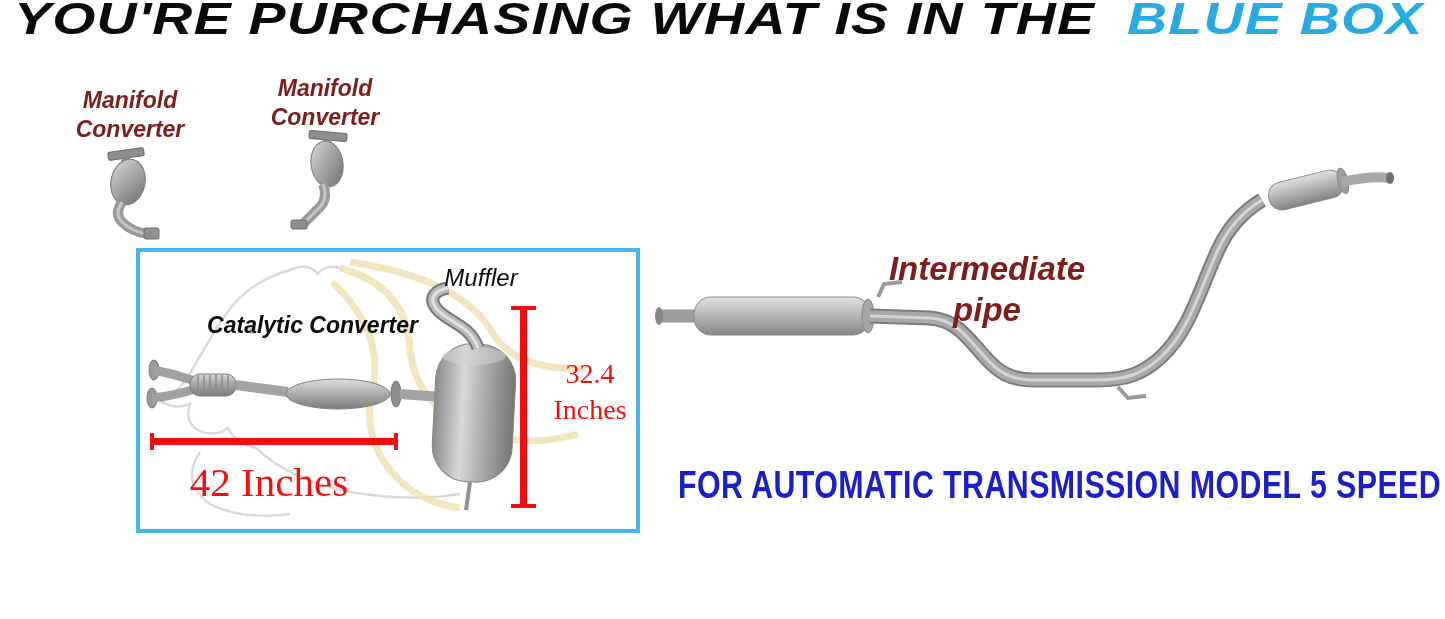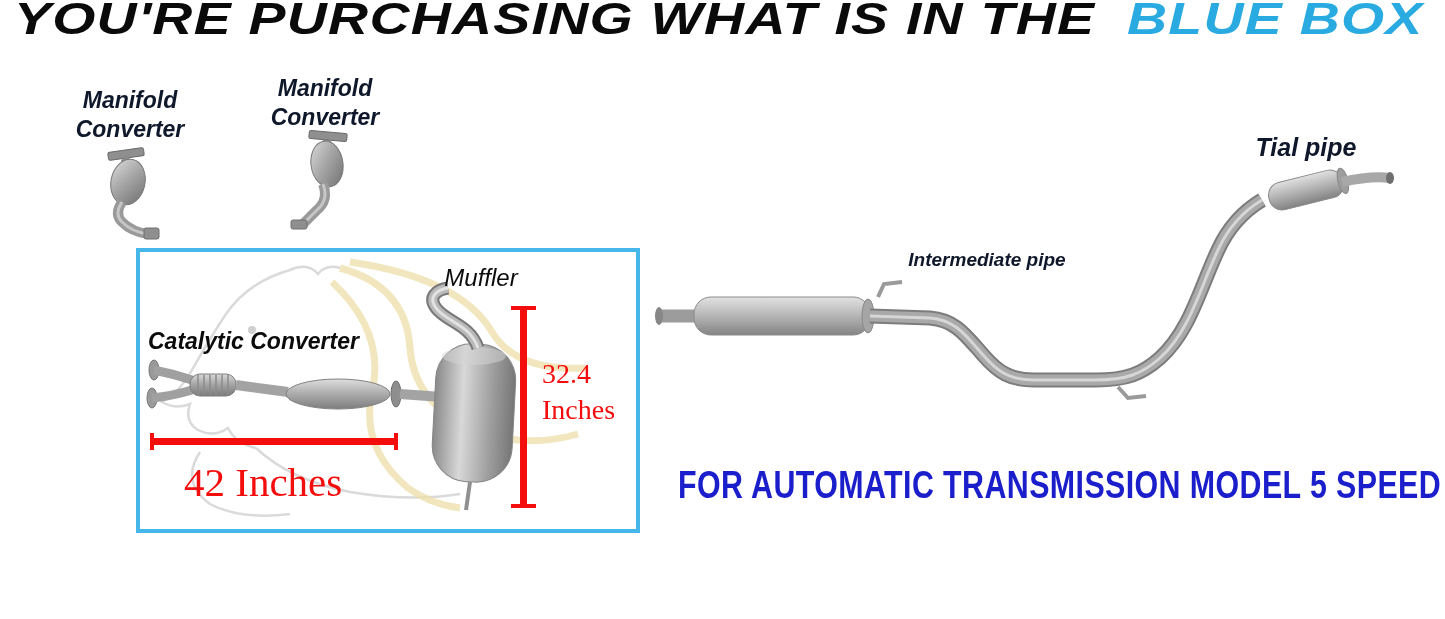--- a/index.html
+++ b/index.html
@@ -7,54 +7,54 @@
           font-family:"Liberation Sans", sans-serif;color:#0b0b0b;}
 
   
   .title{position:absolute;left:14px;top:-6px;white-space:nowrap;
          font-weight:bold;font-style:italic;font-size:44px;letter-spacing:1px;
          transform:scaleX(1.26);transform-origin:left top;}
   .title .t-black{color:#0a0a0a;}
   .title .t-blue{color:var(--title-blue,#29abe2);margin-left:12px;}
 
   
-  .lbl{position:absolute;font-weight:bold;font-style:italic;color:#0f172a;
+  .lbl{position:absolute;font-weight:bold;font-style:italic;color:#7f1d1d;
        text-align:center;white-space:pre-line;line-height:1.25;}
   .lbl-manifold-left{left:40px;top:86px;width:180px;font-size:23px;}
   .lbl-manifold-right{left:235px;top:74px;width:180px;font-size:23px;}
-  .lbl-intermediate{left:862px;top:248px;width:250px;font-size:19px;}
+  .lbl-intermediate{left:862px;top:248px;width:250px;font-size:33px;}
   .lbl-tail{left:1236px;top:132px;width:140px;font-size:25px;}
 
   
   .part-left{position:absolute;left:88px;top:146px;}
   .part-right{position:absolute;left:283px;top:128px;}
 
   
   .blue-box{position:absolute;left:136px;top:248px;width:504px;height:285px;
             box-sizing:border-box;border:4px solid var(--box-border-blue,#45b7ea);background:#fff;}
   .horse-svg{position:absolute;left:0;top:0;}
   .exhaust-svg{position:absolute;left:0;top:0;}
-  .lbl-cat{position:absolute;left:8px;top:76px;width:270px;font-size:23px;
-           font-weight:bold;font-style:italic;text-align:left;}
+  .lbl-cat{position:absolute;left:8px;top:60px;width:270px;font-size:23px;
+           font-weight:bold;font-style:italic;text-align:right;}
   .lbl-muffler{position:absolute;left:286px;top:12px;width:110px;font-size:24px;
            font-weight:normal;font-style:italic;text-align:center;}
 
   
   .h-line{position:absolute;left:10px;top:186px;width:248px;height:7px;
           background:var(--measurement-red,#f40d0d);}
   .h-line::before,.h-line::after{content:"";position:absolute;top:-5px;width:4px;height:17px;
           background:var(--measurement-red,#f40d0d);}
   .h-line::before{left:0;} .h-line::after{right:0;}
   .v-line{position:absolute;left:380px;top:54px;width:7px;height:202px;
           background:var(--measurement-red,#f40d0d);}
   .v-line::before,.v-line::after{content:"";position:absolute;left:-9px;width:25px;height:4px;
           background:var(--measurement-red,#f40d0d);}
   .v-line::before{top:0;} .v-line::after{bottom:0;}
   .measure-text{position:absolute;font-family:"Liberation Serif", serif;
-          color:var(--measurement-red,#f40d0d);white-space:pre-line;line-height:1.3;}
+          color:var(--measurement-red,#f40d0d);text-align:center;white-space:pre-line;line-height:1.3;}
   .len-text{left:44px;top:204px;width:170px;font-size:41px;}
   .ht-text{left:402px;top:104px;width:96px;font-size:28px;}
 
   
   .pipe-svg{position:absolute;left:648px;top:140px;}
 
   
   .note{position:absolute;left:678px;top:464px;white-space:nowrap;
         font-size:38px;font-weight:bold;letter-spacing:0.5px;
         color:var(--note-blue,#1b1ecb);transform:scaleX(0.80);transform-origin:left top;}
@@ -215,17 +215,16 @@
     <g transform="rotate(-14 658 50)">
       <rect x="620" y="36" width="76" height="28" rx="13" fill="url(#tailg)" stroke="#8a8a8a"></rect>
       <ellipse cx="696" cy="50" rx="5" ry="13" fill="#9d9d9d" stroke="#878787"></ellipse>
     </g>
 
     <path d="M694 42 C712 38 726 36 742 38" stroke="#a8a8a8" stroke-width="10" fill="none"></path>
     <ellipse cx="742" cy="38" rx="4" ry="6" fill="#6f6f6f"></ellipse>
   </svg>
 
   <div class="lbl lbl-intermediate">Intermediate pipe</div>
-  <div class="lbl lbl-tail">Tial pipe</div>
 
   <div class="note">FOR AUTOMATIC TRANSMISSION MODEL 5 SPEED</div>
 
 </div>
 
 </body></html>

